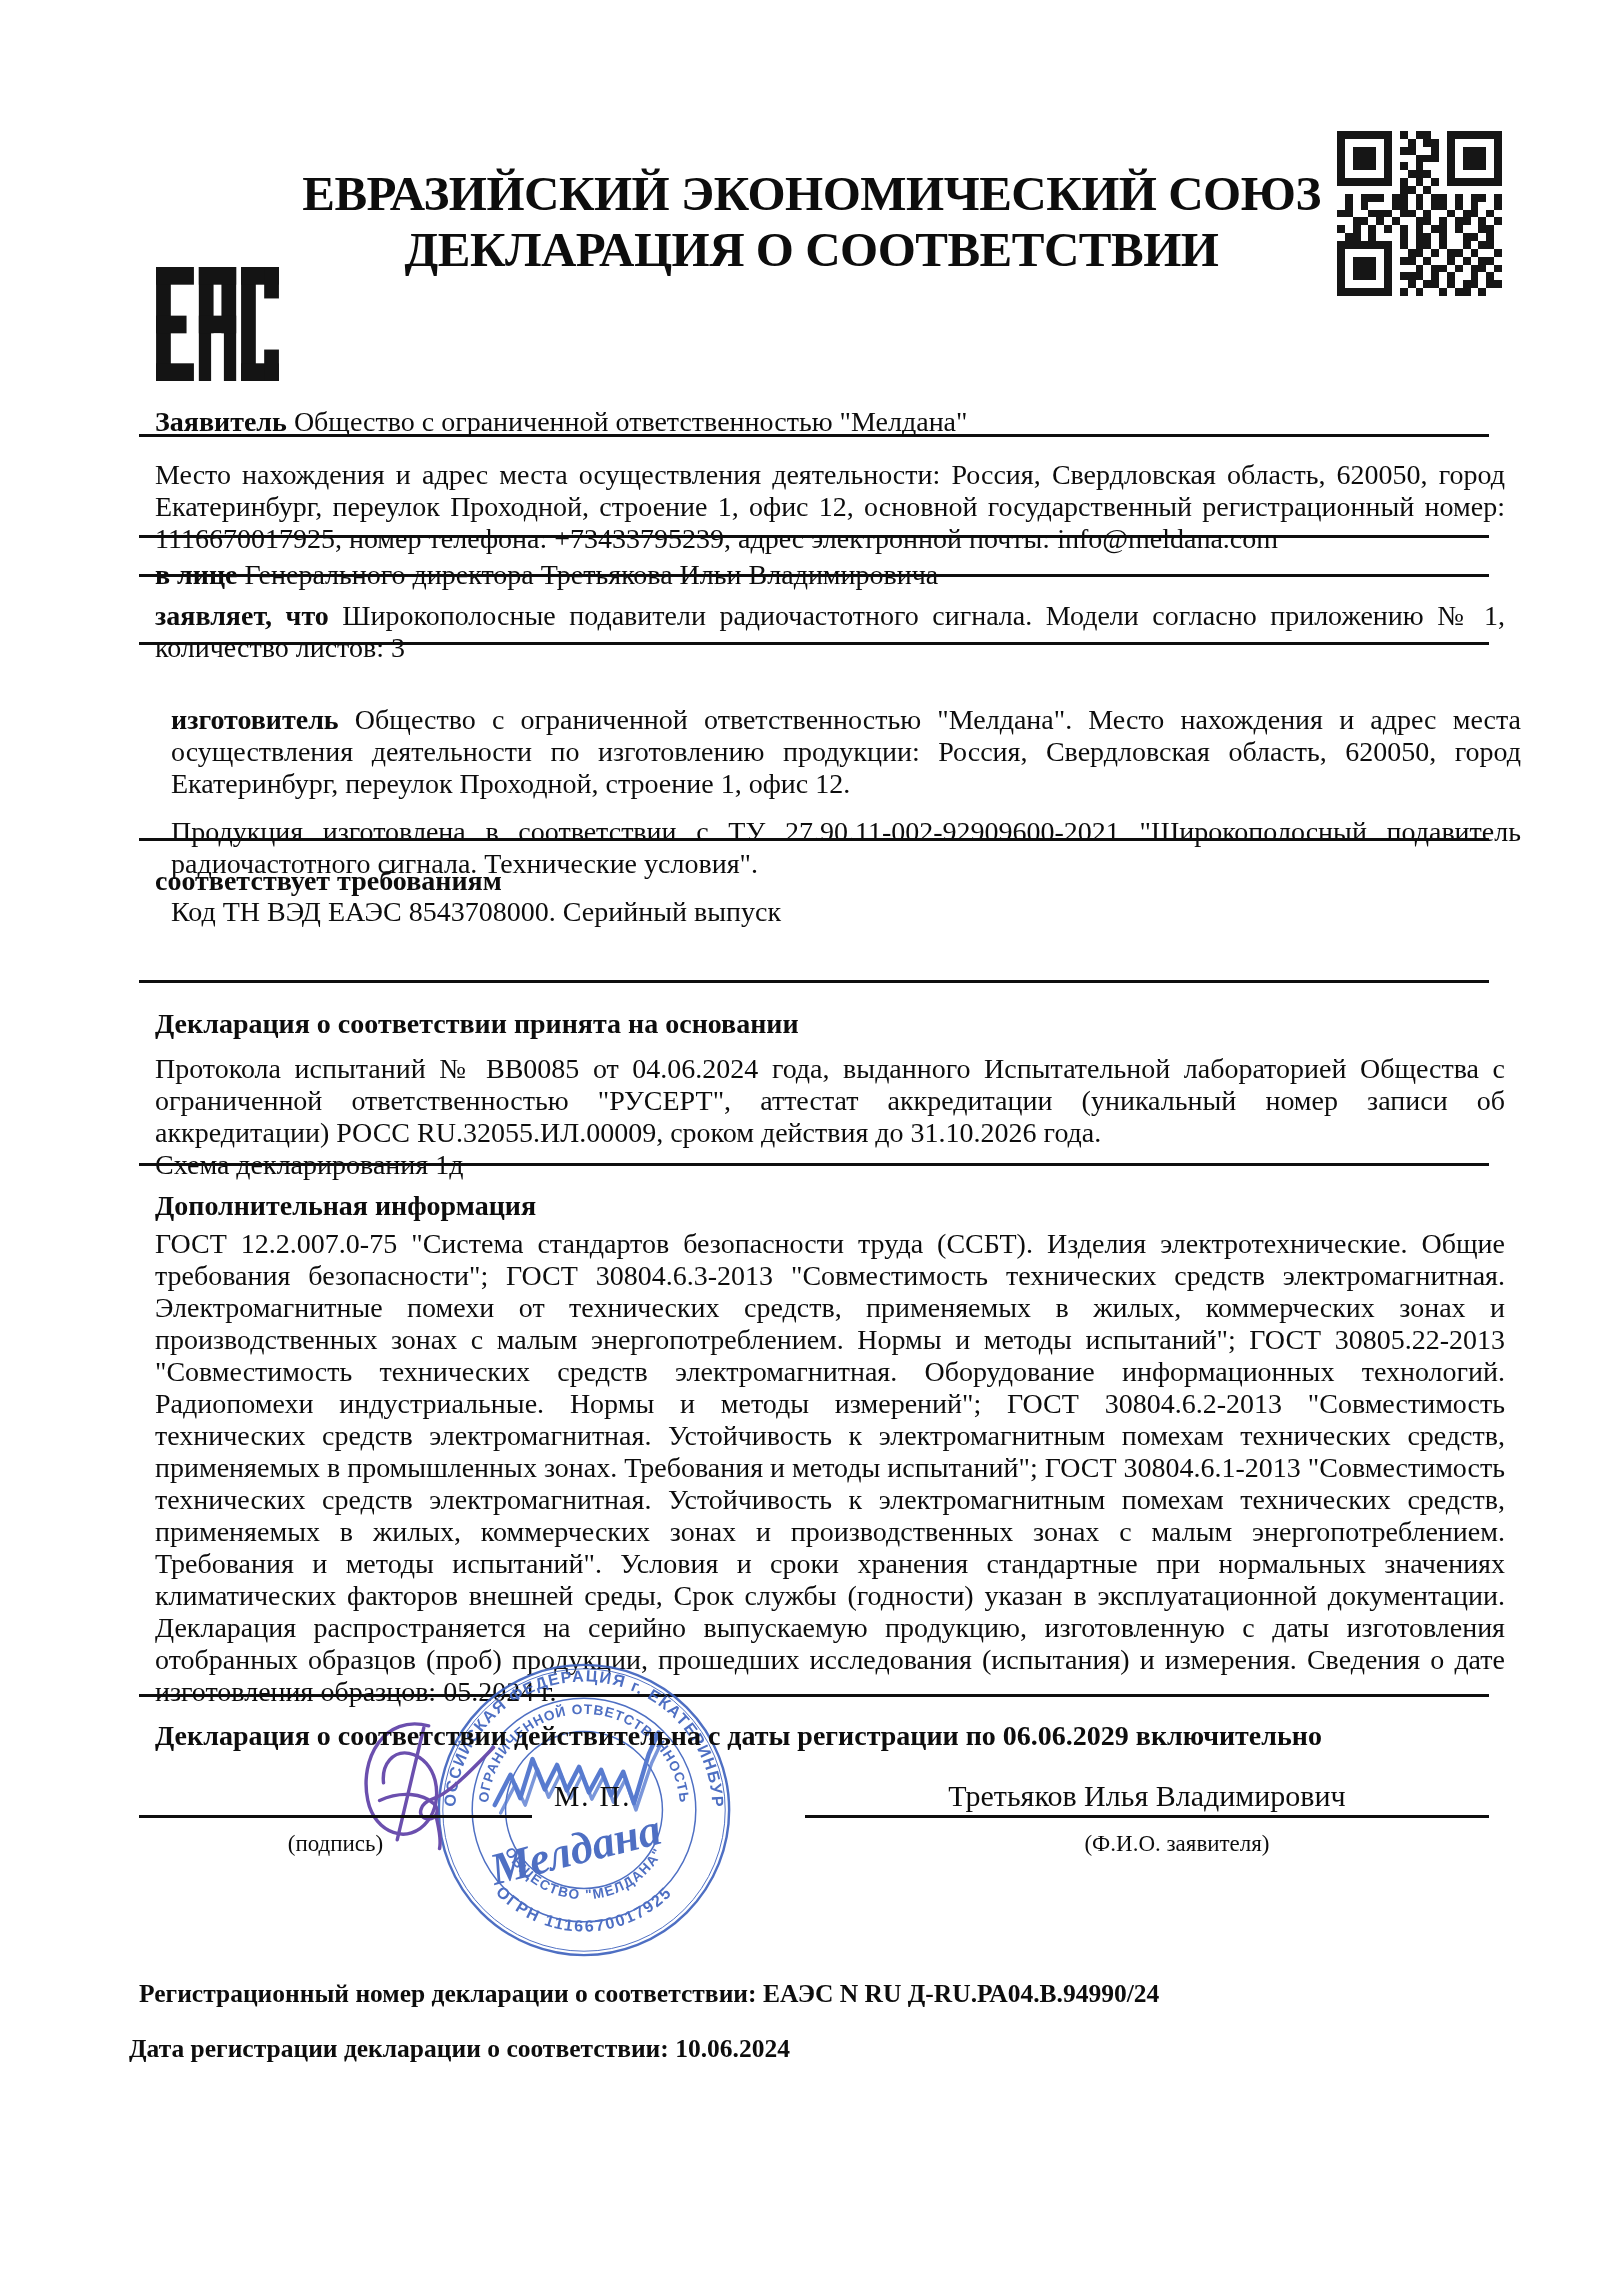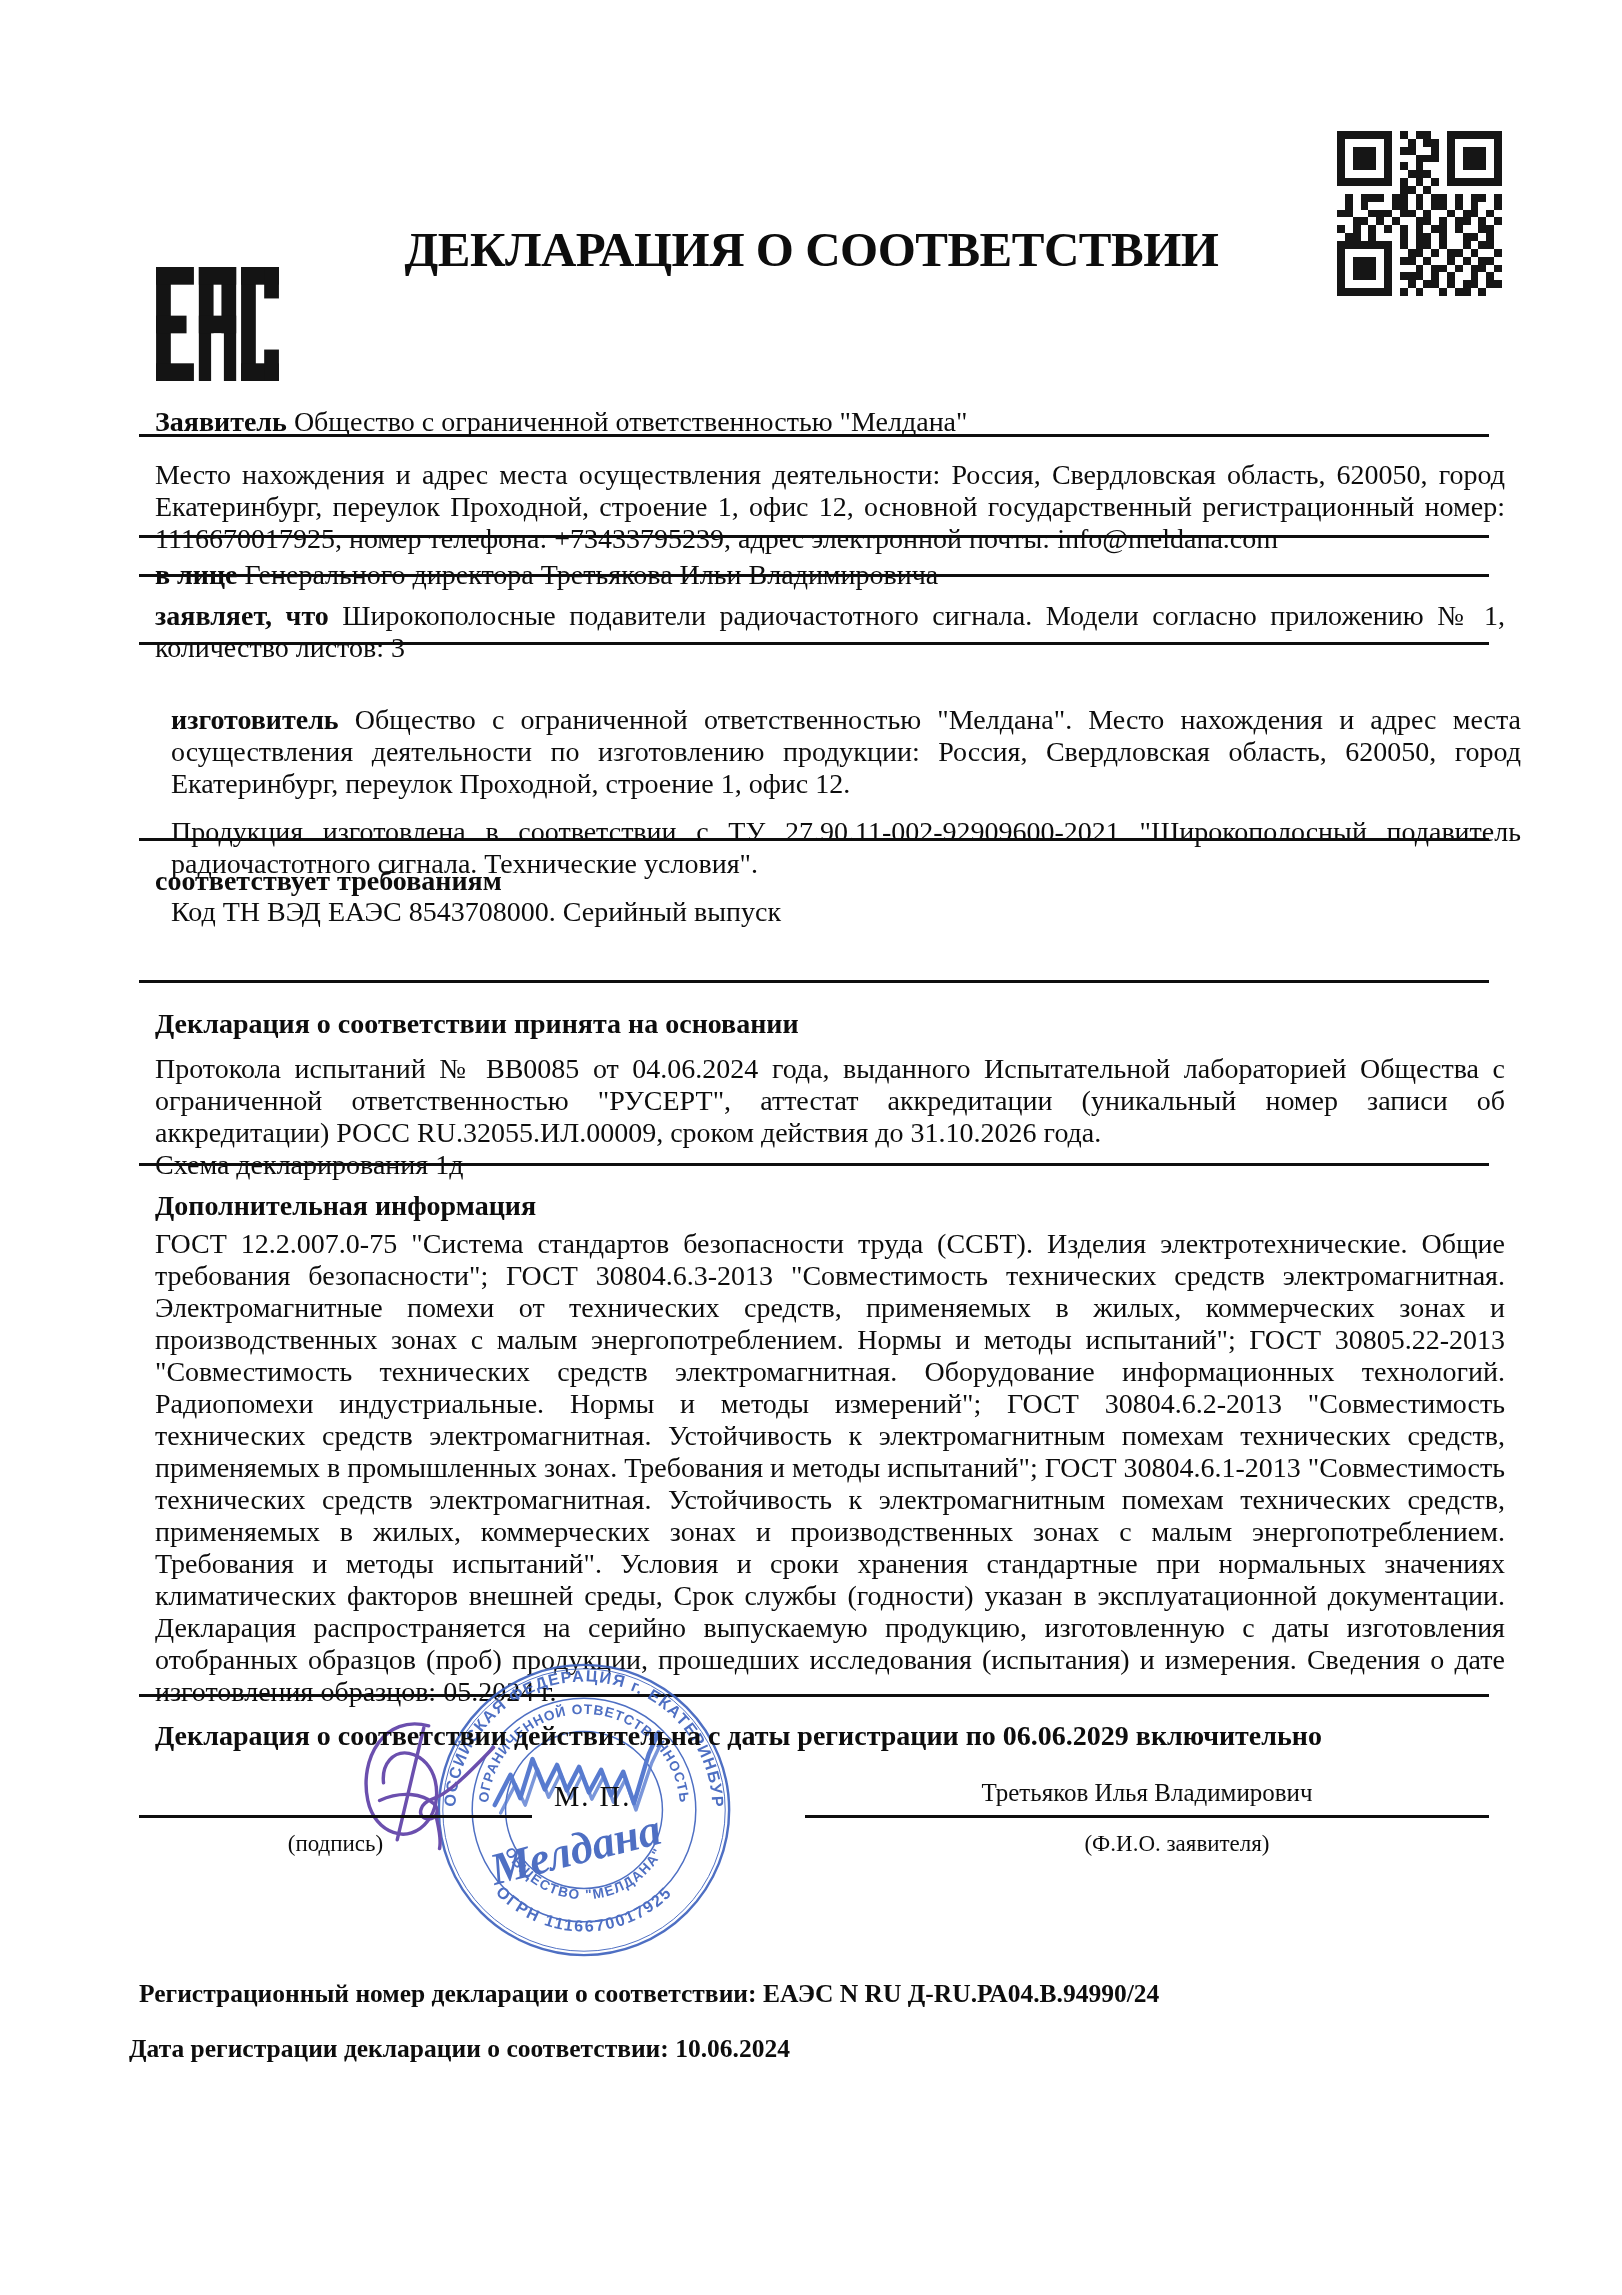--- a/index.html
+++ b/index.html
@@ -34,20 +34,21 @@
   .mp{font-size:28.5px;letter-spacing:2px;z-index:6;}
   .stamp{z-index:3;opacity:0.92;}
   .autograph{z-index:5;}
   .overtext{z-index:7;}
 </style>
 </head>
 <body>
 
 <div class="page">
 
+  <div class="abs title" style="top:166px;">ЕВРАЗИЙСКИЙ ЭКОНОМИЧЕСКИЙ СОЮЗ</div>
   <div class="abs title" style="top:222px;">ДЕКЛАРАЦИЯ О СООТВЕТСТВИИ</div>
 
   <svg class="abs" style="left:156px;top:267px;" width="123" height="114" viewBox="0 0 250 232">
     <g fill="#141414">
 
       <rect x="0" y="0" width="30" height="232"></rect>
       <rect x="0" y="0" width="77" height="36"></rect>
       <rect x="0" y="99" width="62" height="36"></rect>
       <rect x="0" y="196" width="77" height="36"></rect>
 
@@ -388,21 +389,21 @@
     <g fill="none" stroke="#6b4fae" stroke-width="7" stroke-linecap="round">
       <path d="M 160 18 C 70 -6, 18 84, 36 170 C 50 238, 120 262, 158 212 C 192 168, 178 86, 120 74 C 88 68, 64 96, 68 134"></path>
       <path d="M 150 22 C 132 96, 112 182, 96 250"></path>
       <path d="M 60 170 C 104 150, 148 156, 170 176 C 186 192, 172 214, 152 206 C 136 198, 144 176, 166 168 C 200 156, 236 120, 292 62"></path>
       <path d="M 176 206 C 182 232, 186 252, 182 268"></path>
     </g>
   </svg>
 
   <div class="abs mp overtext" style="left:554px;top:1781px;">М. П.</div>
 
-  <div class="abs overtext" style="left:805px;top:1779px;width:684px;font-size:25px;text-align:center;">Третьяков Илья Владимирович</div>
+  <div class="abs overtext" style="left:805px;top:1779px;width:684px;font-size:30px;text-align:center;">Третьяков Илья Владимирович</div>
   <div class="abs sigline overtext" style="left:139px;top:1815px;width:393px;"></div>
   <div class="abs sigline overtext" style="left:805px;top:1815px;width:684px;"></div>
   <div class="abs cap" style="left:139px;top:1831px;width:393px;">(подпись)</div>
   <div class="abs cap" style="left:835px;top:1831px;width:684px;">(Ф.И.О. заявителя)</div>
 
   <div class="abs reg overtext" style="left:139px;top:1939px;">Регистрационный номер декларации о соответствии: ЕАЭС N RU Д-RU.РА04.В.94990/24</div>
   <div class="abs reg" style="left:129px;top:1994px;">Дата регистрации декларации о соответствии: 10.06.2024</div>
 
 </div>
 

